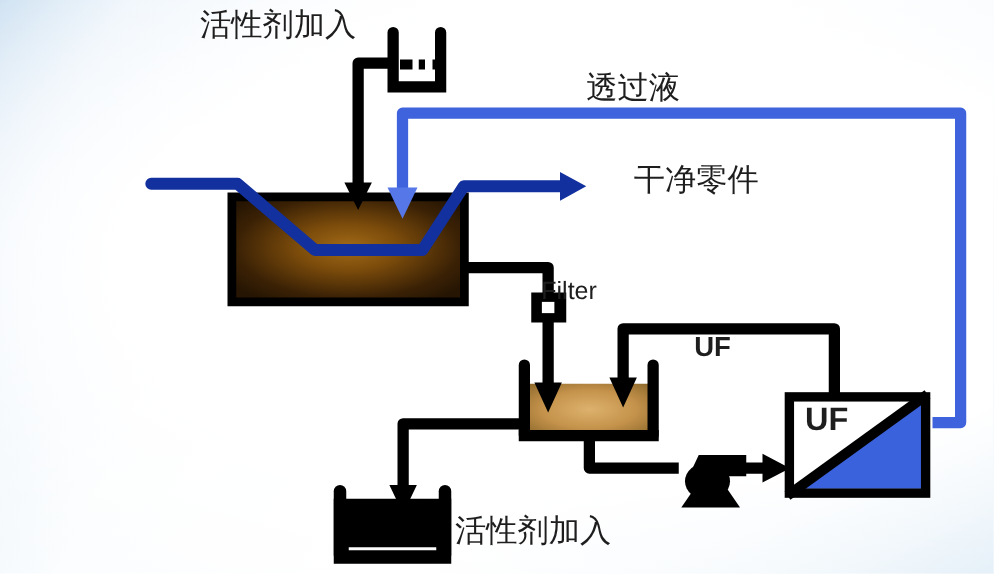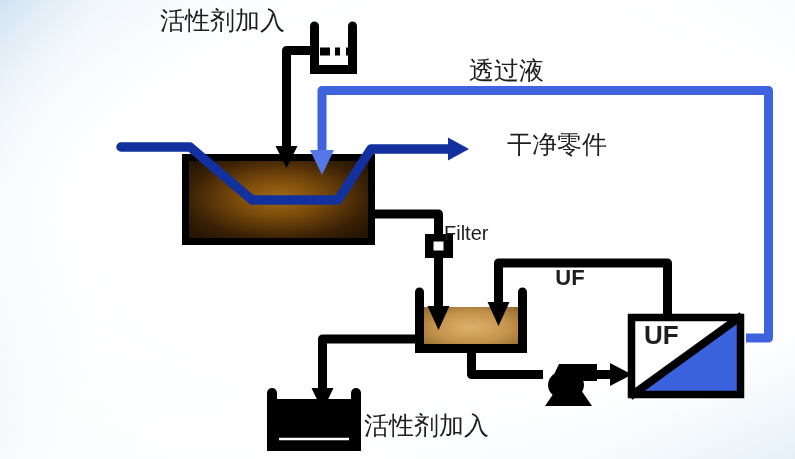--- a/index.html
+++ b/index.html
@@ -105,21 +105,21 @@
 
   <div class="lbl" style="left:160px;top:7px;">活性剂加入</div>
 
   <div class="lbl" style="left:469px;top:57px;">透过液</div>
 
 
   <div class="lbl" style="left:479px;top:131px;margin-left:28px;">干净零件</div>
 
 
 
-  <div class="lbl lat" style="left:444px;top:222px;font-size:20px;">Filter</div>
+  <div class="lbl lat" style="left:433px;top:222px;font-size:20px;">Filter</div>
 
   <div class="lbl lat bold center" style="left:534px;top:266px;width:72px;font-size:22px;">
     <div>UF</div>
   </div>
 
   <div class="lbl lat bold" style="left:644px;top:321px;font-size:26px;">UF</div>
 
 
   <div class="lbl" style="left:364px;top:412px;">活性剂加入</div>
 

